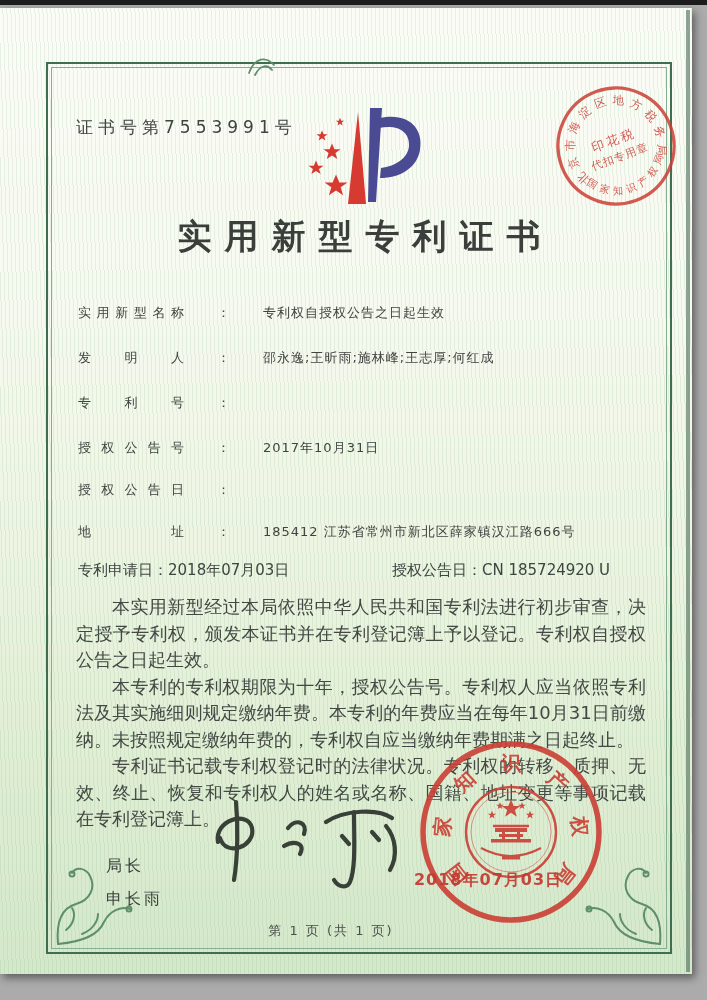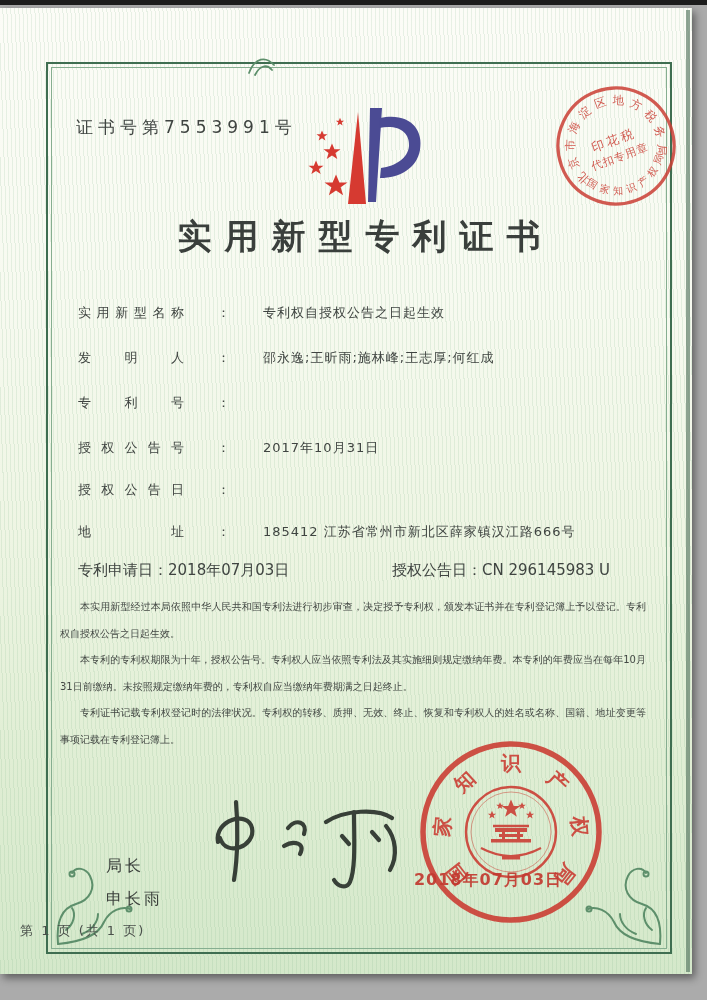--- a/index.html
+++ b/index.html
@@ -18,31 +18,31 @@
   .cert-no{position:absolute;left:28px;top:52px;font-size:17px;letter-spacing:5px;color:#3f4441;}
   .logo{position:absolute;left:244px;top:42px;}
   .title{position:absolute;left:0;right:0;top:150px;text-align:center;
     font-family:"DejaVu Serif","Liberation Serif",serif;font-size:34px;font-weight:bold;
     letter-spacing:13px;color:#3a3f3c;text-indent:13px;}
   .frow{position:absolute;left:30px;right:20px;font-size:13px;color:#3f4441;display:flex;gap:33px;}
   .flabel{display:inline-block;width:106px;text-align:justify;text-align-last:justify;flex:none;}
   .fcolon{flex:none;}
   .fvalue{letter-spacing:1px;}
   .grant-cell{position:absolute;font-size:15px;color:#3f4441;}
-  .paras{position:absolute;left:12px;right:24px;top:530px;font-size:10px;
+  .paras{position:absolute;left:28px;right:24px;top:530px;font-size:18px;
     line-height:26.5px;color:#434844;text-align:justify;}
   .paras p{margin:0;text-indent:2em;}
   .signer{position:absolute;left:58px;top:756px;font-size:16px;color:#3b403c;letter-spacing:3px;margin-top:36px;}
   .signer div{margin-bottom:12px;}
   .signature-svg{position:absolute;left:148px;top:730px;}
   .seal-main{position:absolute;left:367px;top:672px;}
   .seal-date{position:absolute;left:344px;top:806px;width:192px;text-align:center;
     font-size:16px;letter-spacing:1px;color:#c23a30;font-weight:bold;opacity:.92;}
   .seal-tax{position:absolute;left:504px;top:18px;}
-  .footer{position:absolute;left:0;right:0;top:858px;font-size:13px;
+  .footer{position:absolute;left:0;right:0;top:858px;text-align:center;font-size:13px;
     color:#4a504b;letter-spacing:2px;transform:translateX(-28px);}
   .ornament{position:absolute;pointer-events:none;}
   svg text{font-family:"DejaVu Sans","Liberation Sans",sans-serif;}
 </style>
 </head>
 <body>
 
 <div class="paper">
   <div class="edge-strip"></div>
 
@@ -123,21 +123,21 @@
     <div class="frow" style="top:459px">
       <span class="flabel">地址</span>
         <span class="fcolon">：</span>
       <span class="fvalue">185412 江苏省常州市新北区薛家镇汉江路666号</span>
     </div>
 
     <div class="grant-cell" style="left:30px;top:497px">
       <span>专利申请日</span><span>：</span><span>2018年07月03日</span>
     </div>
     <div class="grant-cell" style="left:344px;top:497px">
-      <span>授权公告日</span><span>：</span><span>CN 296145983 U</span>
+      <span>授权公告日</span><span>：</span><span>CN 185724920 U</span>
     </div>
 
     <div class="paras">
       <p>本实用新型经过本局依照中华人民共和国专利法进行初步审查，决定授予专利权，颁发本证书并在专利登记簿上予以登记。专利权自授权公告之日起生效。</p>
       <p>本专利的专利权期限为十年，授权公告号。专利权人应当依照专利法及其实施细则规定缴纳年费。本专利的年费应当在每年10月31日前缴纳。未按照规定缴纳年费的，专利权自应当缴纳年费期满之日起终止。</p>
       <p>专利证书记载专利权登记时的法律状况。专利权的转移、质押、无效、终止、恢复和专利权人的姓名或名称、国籍、地址变更等事项记载在专利登记簿上。</p>
     </div>
 
     <div class="signer">
       <div>局长</div>

